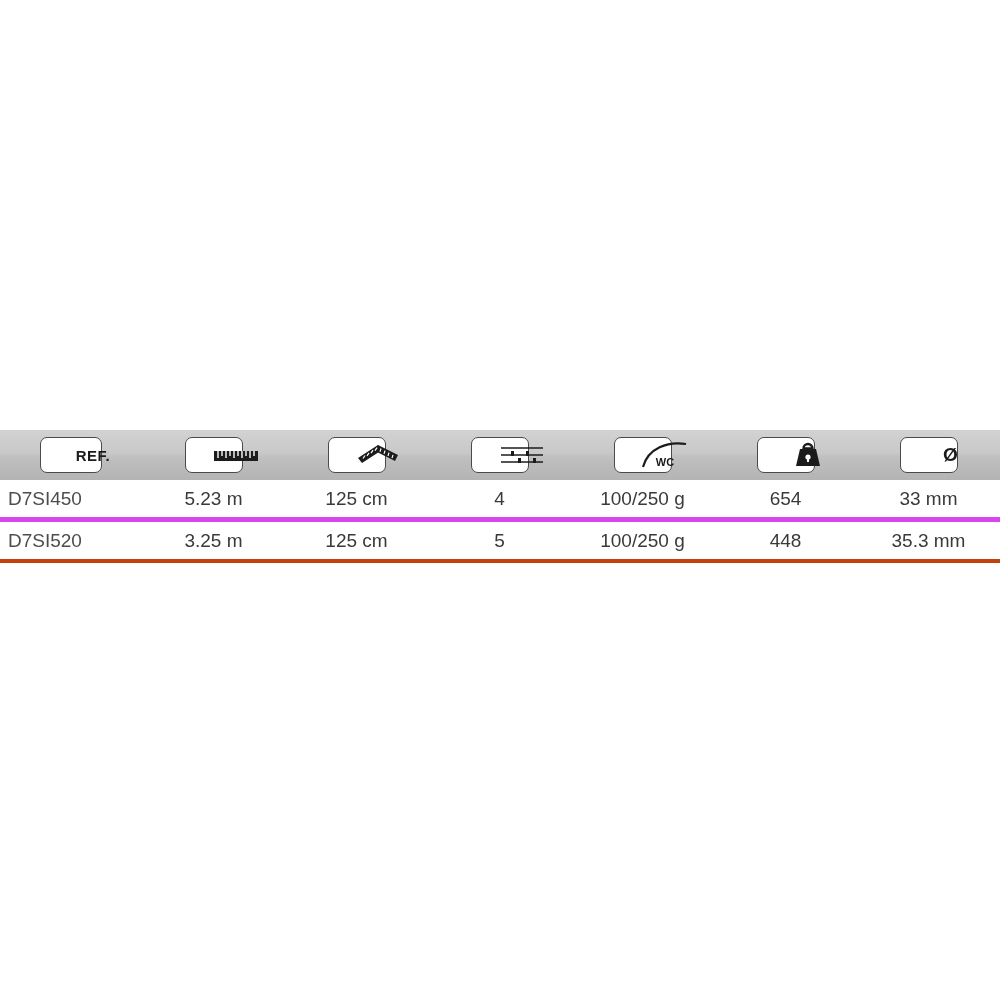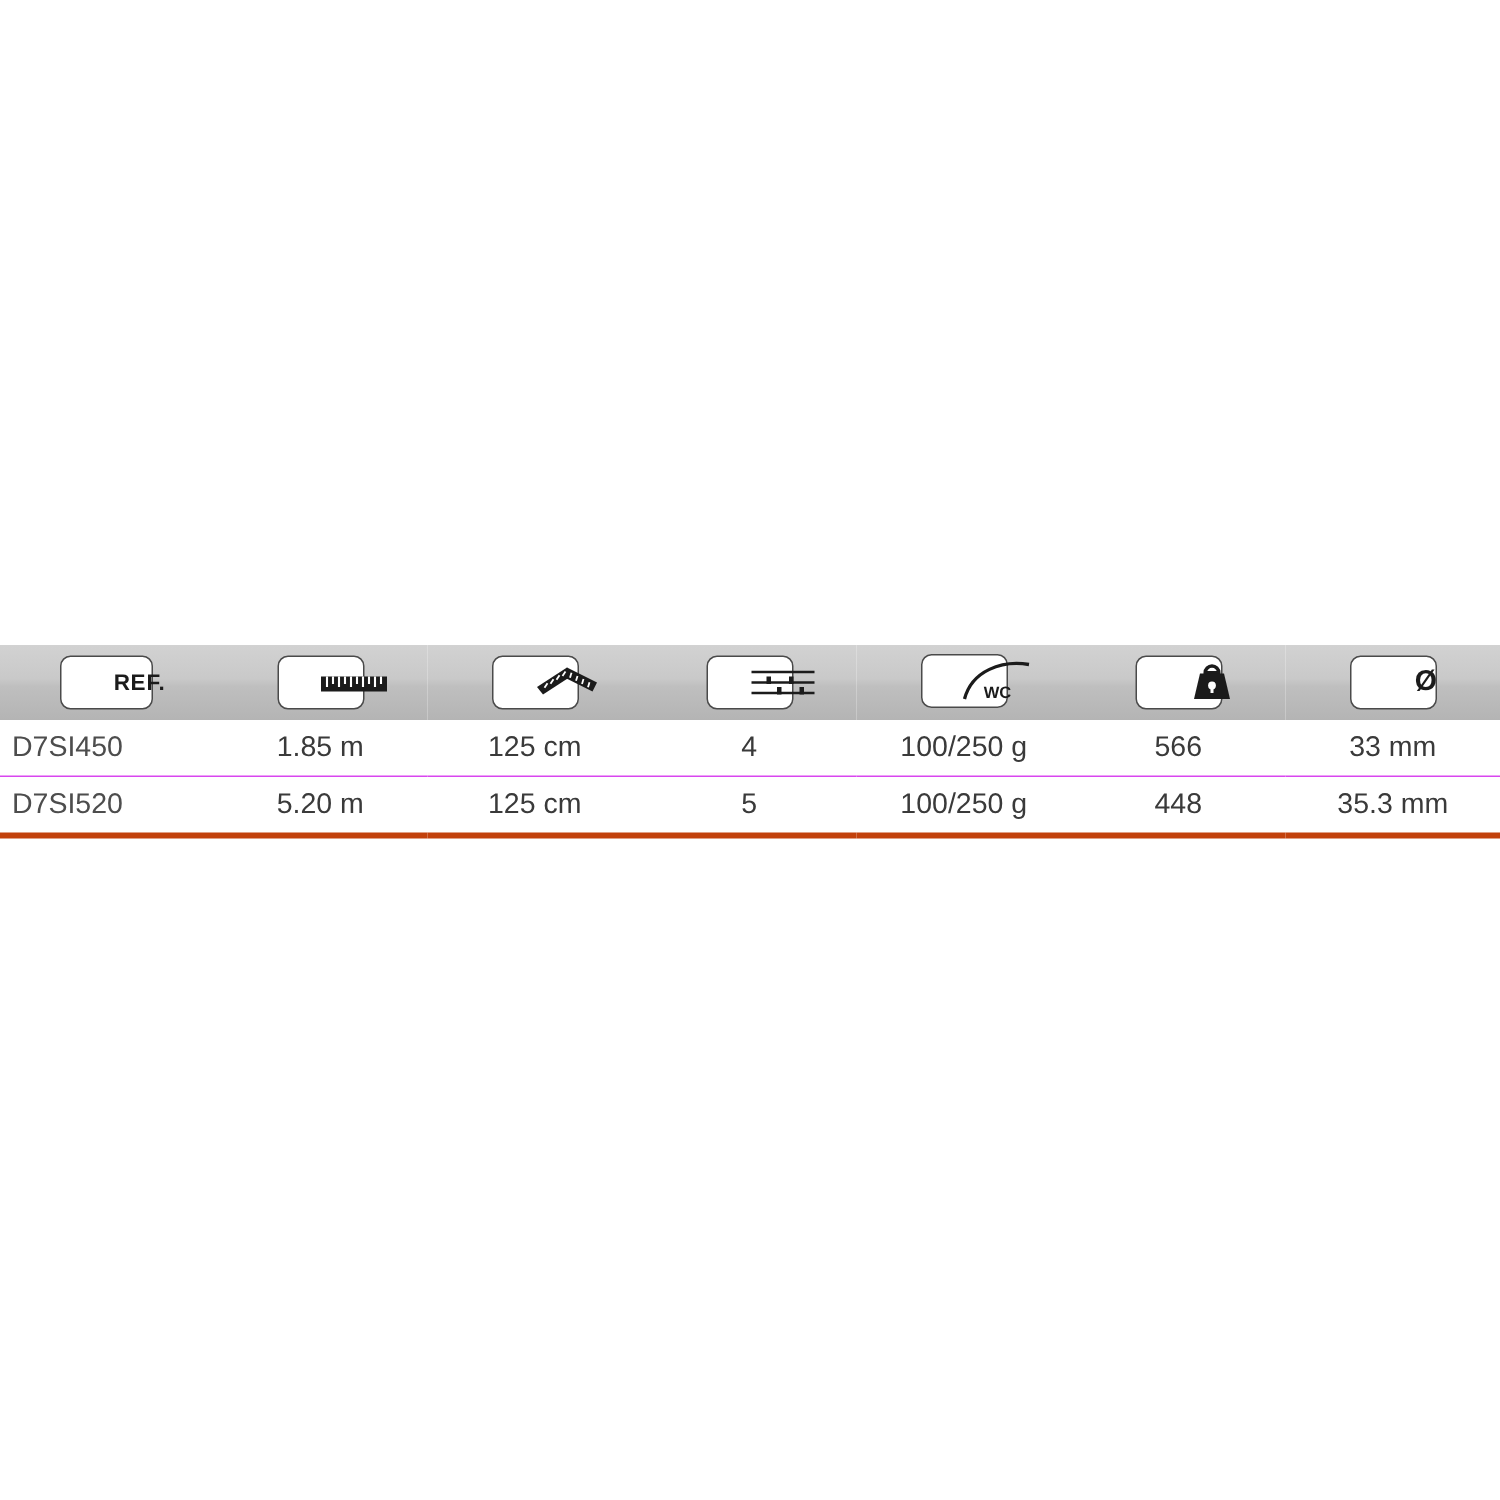--- a/index.html
+++ b/index.html
@@ -73,21 +73,21 @@
 
   .chip svg { display: block; }
 
   
   tr.data-row td {
     height: 37px;
     text-align: center;
     vertical-align: middle;
     font-size: 19px;
     color: #3a3a3a;
-    border-bottom: 1px solid #d946ef;
+    border-bottom: 5px solid #d946ef;
     padding: 0;
     white-space: nowrap;
   }
 
   tr.data-row td.ref-cell {
     color: #4d4d4d;
     text-align: left;
     padding-left: 8px;
   }
 
@@ -220,30 +220,30 @@
             <span class="chip">
               <span class="glyph-dia">Ø</span>
             </span>
           </td>
         </tr>
       </thead>
 
       <tbody>
         <tr class="data-row">
           <td class="ref-cell">D7SI450</td>
-          <td>1.85 m</td>
+          <td>5.23 m</td>
           <td>125 cm</td>
           <td>4</td>
           <td>100/250 g</td>
-          <td>566</td>
+          <td>654</td>
           <td>33 mm</td>
         </tr>
         <tr class="data-row">
           <td class="ref-cell">D7SI520</td>
-          <td>5.20 m</td>
+          <td>3.25 m</td>
           <td>125 cm</td>
           <td>5</td>
           <td>100/250 g</td>
           <td>448</td>
           <td>35.3 mm</td>
         </tr>
       </tbody>
     </table>
   </div>
 

